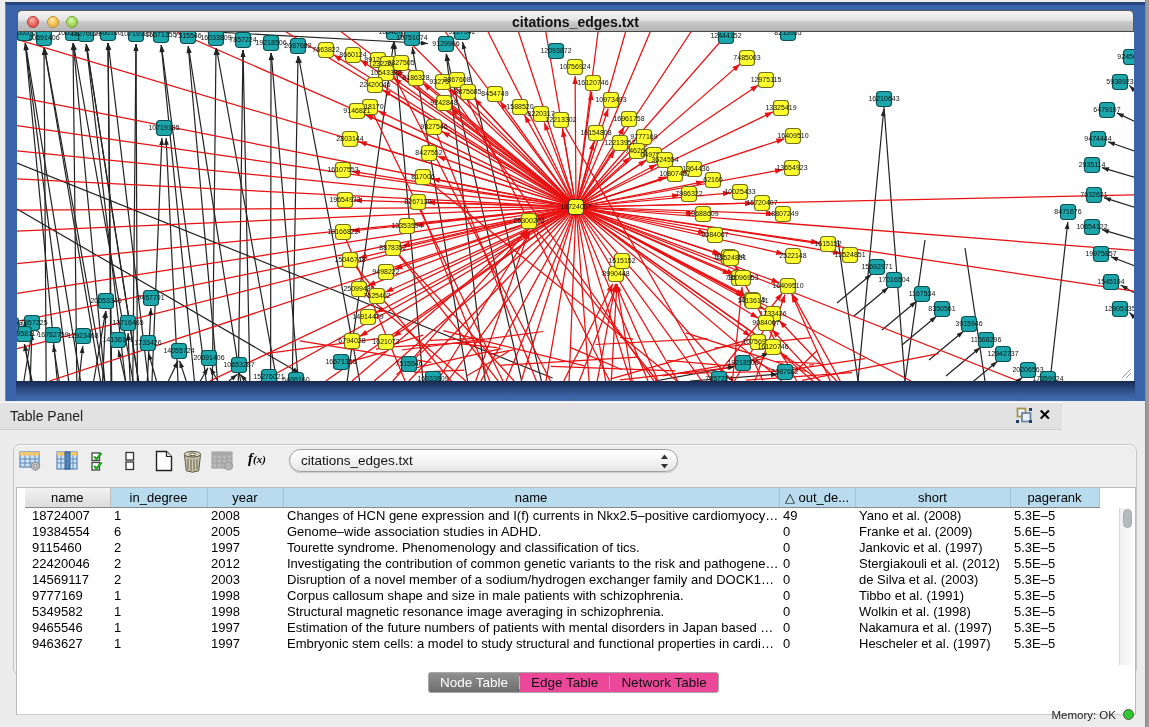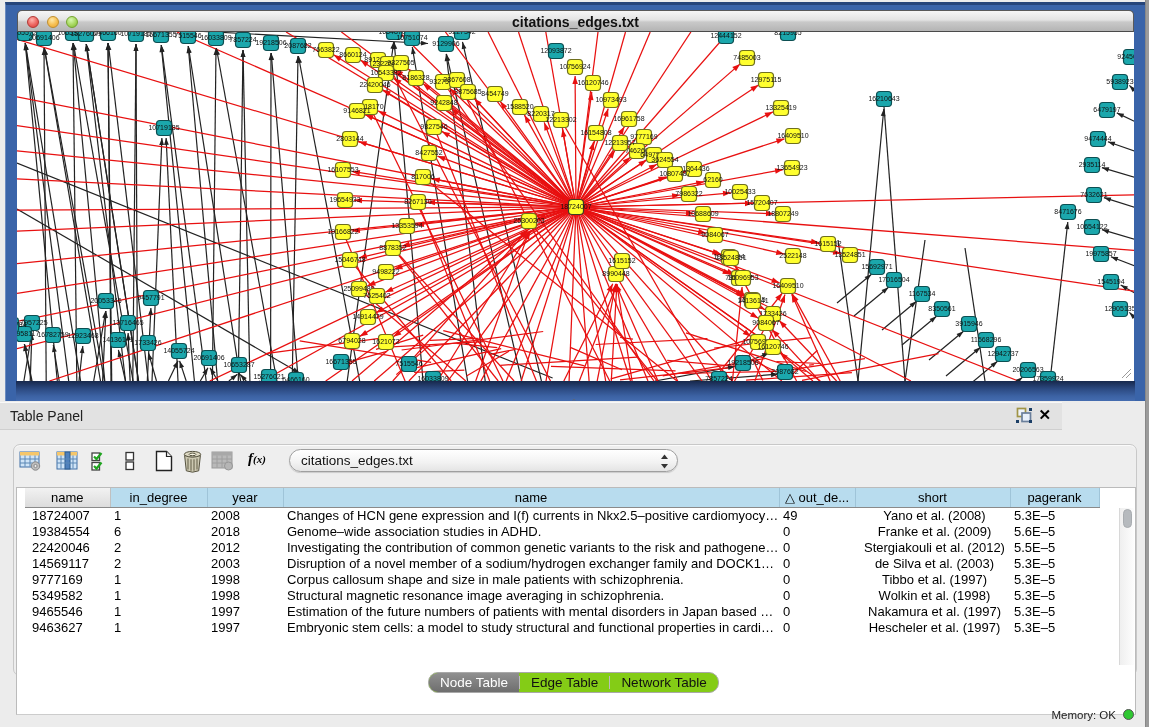--- a/index.html
+++ b/index.html
@@ -25,25 +25,25 @@
  background:linear-gradient(#ffffff,#f2f2f2 60%,#e4e4e4);box-shadow:0 1px 1px rgba(0,0,0,.15);}
 #combo .ct{position:absolute;left:11px;top:3px;font-size:13.5px;color:#111;}
 #combo .ar{position:absolute;right:9px;top:1px;font-size:12px;color:#444;letter-spacing:0;}
 #tablewrap{left:16px;top:487px;width:1120px;height:228px;background:#fff;border:1px solid #bbb;border-bottom:1px solid #ccc;padding-left:8px;}
 table.grid{border-collapse:collapse;table-layout:fixed;width:1074px;font-size:13px;}
 table.grid th{height:19px;font-weight:normal;text-align:center;color:#000;
  background:#b8dcee;border-right:1px solid #9fc4d8;border-bottom:1px solid #8a8a8a;padding:0;overflow:hidden;white-space:nowrap;}
 table.grid th.first{background:linear-gradient(#f2f2f2,#dcdcdc);border-right:1px solid #c0c0c0;}
 table.grid td{height:16px;padding:0 0 0 4px;border:none;overflow:hidden;text-overflow:ellipsis;white-space:nowrap;color:#000;}
 table.grid td.nm{padding-left:7px;}
-td.ctr{text-align:center;padding:0}
+td.ctr{text-align:left;padding:0}
 #vscroll{left:1119px;top:508px;width:15px;height:157px;background:linear-gradient(90deg,#efefef,#fdfdfd);border-left:1px solid #d8d8d8;}
 #vthumb{position:absolute;left:2.5px;top:1px;width:9px;height:19px;background:#b6babe;border-radius:5px;border:1px solid #a8acb0;}
-#tabs{left:428px;top:672px;height:21px;display:flex;border:1px solid #a9a9a9;border-radius:10px;overflow:hidden;
- background:#84cc16;box-shadow:0 1px 0 rgba(255,255,255,.8);}
+#tabs{left:428px;top:672px;height:21px;display:flex;border:1px solid #a9a9a9;border-radius:3px;overflow:hidden;
+ background:#ec4899;box-shadow:0 1px 0 rgba(255,255,255,.8);}
 #tabs .seg{font-size:13.5px;padding:2px 11px 0 11px;color:#111;}
 #tabs .sel{background:linear-gradient(#909090,#6e6e6e);color:#fff;}
 #tabs .dv{width:1px;background:#bbb;margin:3px 0;}
 #status{left:0;top:694px;width:1149px;height:33px;}
 #status .mem{position:absolute;right:33px;top:15px;font-size:11.5px;color:#222;}
 #status .dot{position:absolute;right:15px;top:15px;width:11px;height:11px;border-radius:50%;
  background:#2fc832;border:1px solid #555;}
 #rstrip{left:1145px;top:0;width:4px;height:727px;background:#9b9b9b;border-left:1px solid #888;}
 .splitmark{left:571px;top:398px;width:8px;height:4px;color:#666;font-size:7px}
 </style></head>
@@ -1172,25 +1172,34 @@
           <td>1</td>
           <td>2008</td>
           <td>Changes of HCN gene expression and I(f) currents in Nkx2.5–positive cardiomyocytes</td>
           <td>49</td>
           <td class="ctr">Yano et al. (2008)</td>
           <td>5.3E–5</td>
         </tr>
 <tr>
           <td class="nm">19384554</td>
           <td>6</td>
-          <td>2018</td>
+          <td>2005</td>
           <td>Genome–wide association studies in ADHD.</td>
           <td>0</td>
           <td class="ctr">Franke et al. (2009)</td>
           <td>5.6E–5</td>
+        </tr>
+<tr>
+          <td class="nm">9115460</td>
+          <td>2</td>
+          <td>1997</td>
+          <td>Tourette syndrome. Phenomenology and classification of tics.</td>
+          <td>0</td>
+          <td class="ctr">Jankovic et al. (1997)</td>
+          <td>5.3E–5</td>
         </tr>
 <tr>
           <td class="nm">22420046</td>
           <td>2</td>
           <td>2012</td>
           <td>Investigating the contribution of common genetic variants to the risk and pathogenesis of ADHD</td>
           <td>0</td>
           <td class="ctr">Stergiakouli et al. (2012)</td>
           <td>5.5E–5</td>
         </tr>
@@ -1202,21 +1211,21 @@
           <td>0</td>
           <td class="ctr">de Silva et al. (2003)</td>
           <td>5.3E–5</td>
         </tr>
 <tr>
           <td class="nm">9777169</td>
           <td>1</td>
           <td>1998</td>
           <td>Corpus callosum shape and size in male patients with schizophrenia.</td>
           <td>0</td>
-          <td class="ctr">Tibbo et al. (1997)</td>
+          <td class="ctr">Tibbo et al. (1991)</td>
           <td>5.3E–5</td>
         </tr>
 <tr>
           <td class="nm">5349582</td>
           <td>1</td>
           <td>1998</td>
           <td>Structural magnetic resonance image averaging in schizophrenia.</td>
           <td>0</td>
           <td class="ctr">Wolkin et al. (1998)</td>
           <td>5.3E–5</td>

